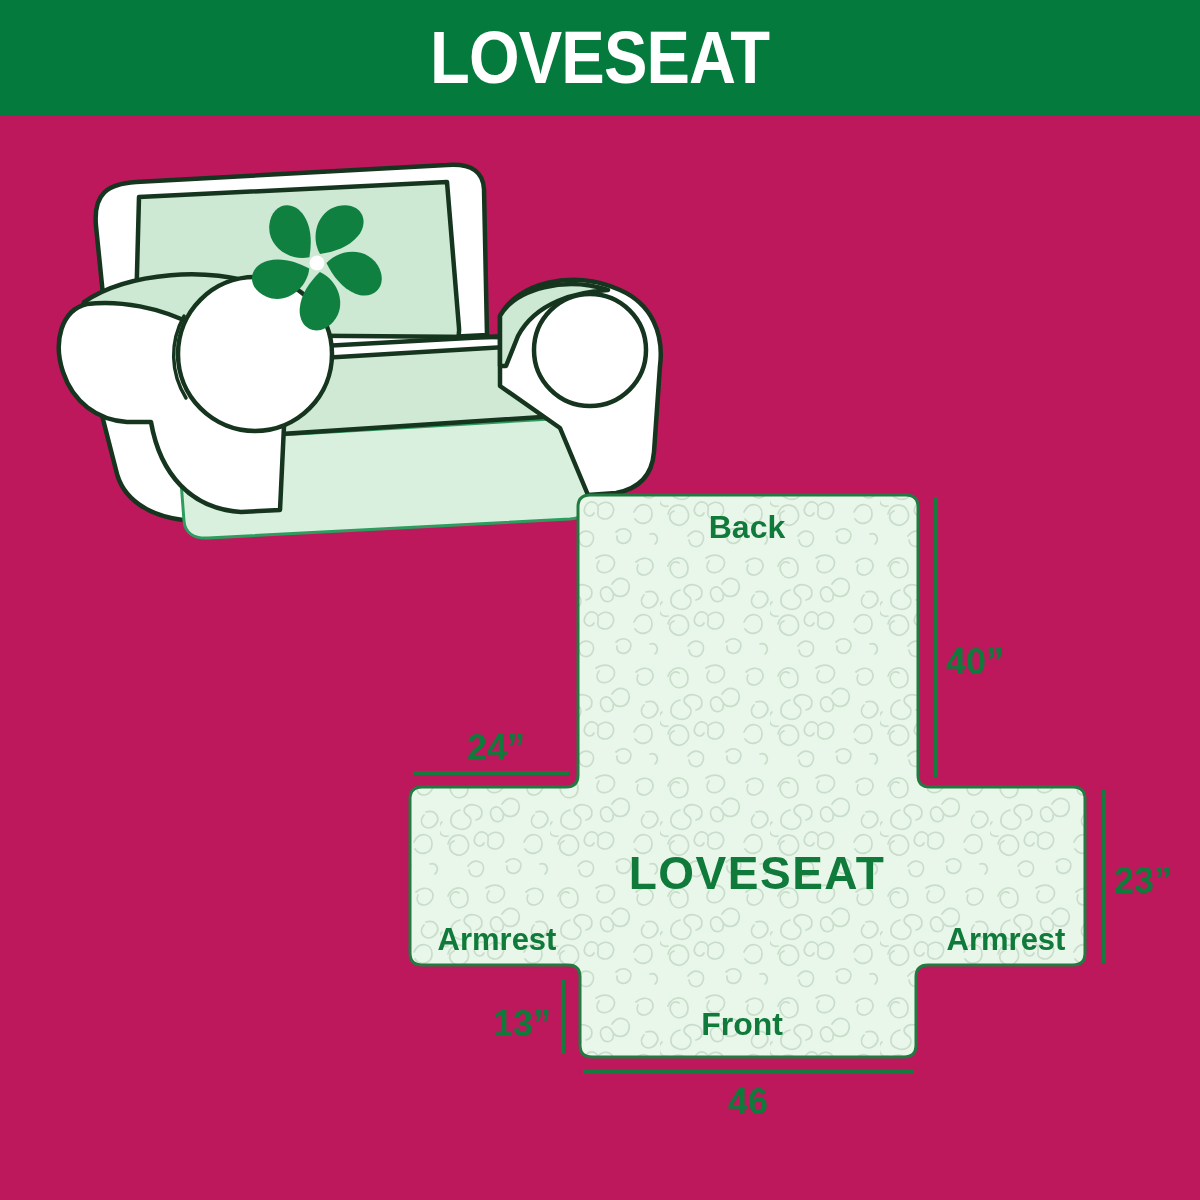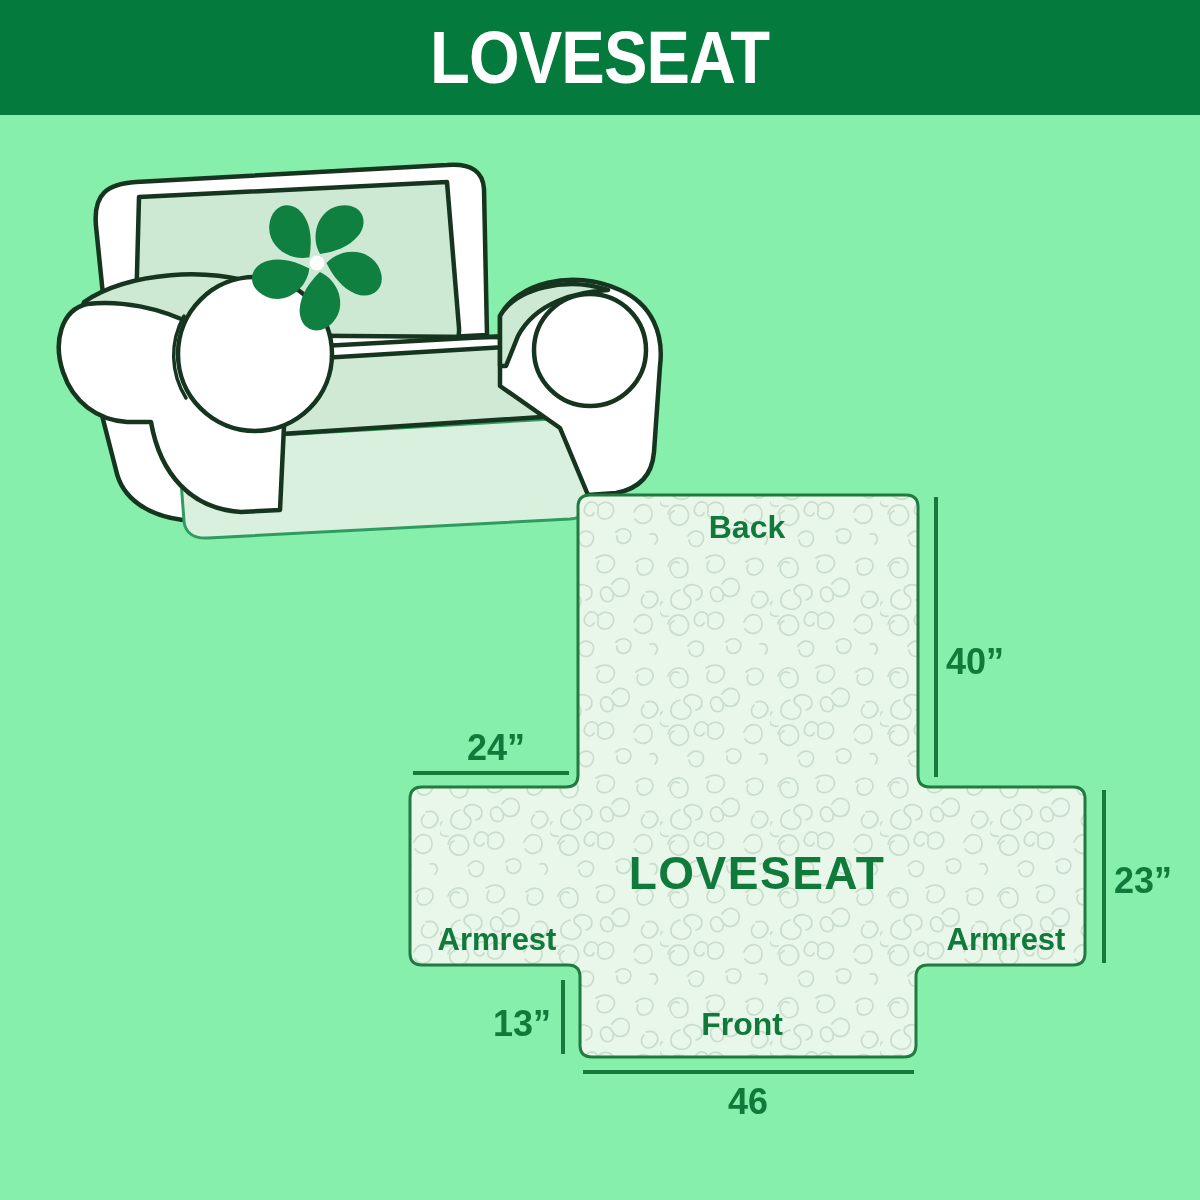--- a/index.html
+++ b/index.html
@@ -8,21 +8,21 @@
     width: 1200px;
     height: 1200px;
     background: #ffffff;
     overflow: hidden;
     font-family: "Liberation Sans", sans-serif;
   }
   .page {
     position: relative;
     width: 1200px;
     height: 1200px;
-    background: #86efac;
+    background: #be185d;
   }
   .banner {
     position: absolute;
     left: 0; top: 0;
     width: 1200px;
     height: 115px;
     background: #047a3d;
     display: flex;
     align-items: center;
     justify-content: center;

